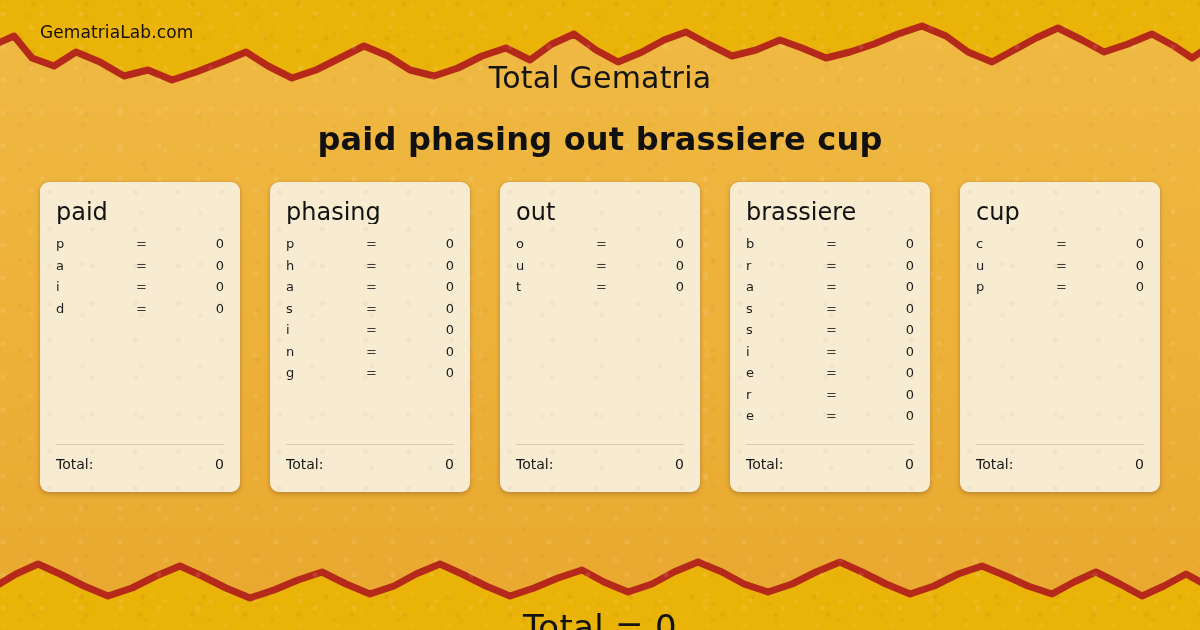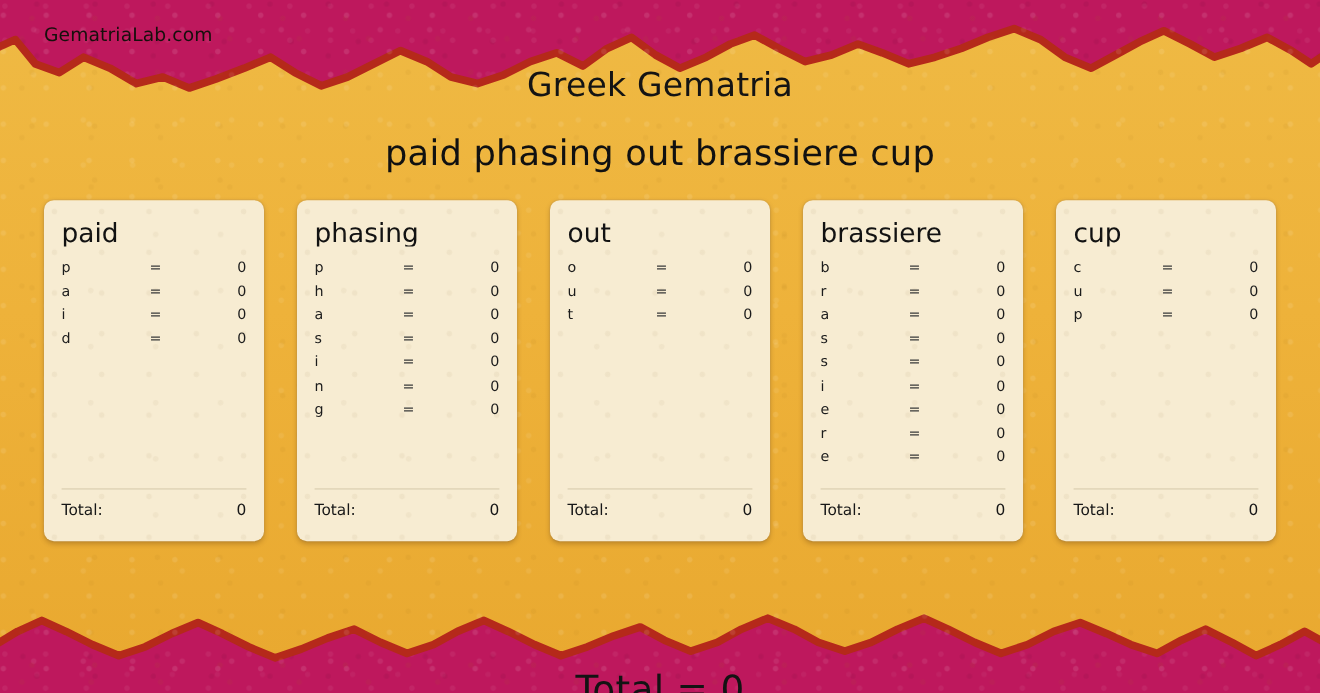--- a/index.html
+++ b/index.html
@@ -13,21 +13,21 @@
     overflow: hidden;
     font-family: "DejaVu Sans", "Liberation Sans", sans-serif;
     background: #c4471a;
   }
 
   #stage {
     position: relative;
     width: 1200px;
     height: 630px;
     overflow: hidden;
-    background-color: #be185d;
+    background-color: #eab308;
   }
 
   
   #stage::before {
     content: "";
     position: absolute;
     inset: 0;
     pointer-events: none;
     background-image:
       radial-gradient(circle at 12% 18%, rgba(255,255,255,.07) 0 2px, transparent 3px),
@@ -86,20 +86,21 @@
 
   #phrase {
     position: absolute;
     left: 0;
     right: 0;
     top: 120px;
     text-align: center;
     font-size: 32px;
     color: #111;
     letter-spacing: .2px;
+    font-weight: bold;
   }
 
   #grand-total {
     position: absolute;
     left: 0;
     right: 0;
     top: 607px;
     text-align: center;
     font-size: 34px;
     color: #131313;
@@ -229,21 +230,21 @@
     <div class="grain-yellow" style="background-image:
            radial-gradient(circle at 18% 42%, rgba(255,255,255,.10) 0 2px, transparent 3px),
            radial-gradient(circle at 58% 34%, rgba(160,110,20,.08) 0 2px, transparent 3px),
            radial-gradient(circle at 77% 66%, rgba(255,255,255,.08) 0 2px, transparent 3px),
            radial-gradient(circle at 38% 78%, rgba(160,110,20,.07) 0 2px, transparent 3px);
            background-size: 39px 33px, 57px 49px, 45px 41px, 63px 45px;"></div>
   </div>
 
   <div class="layer">
     <div id="brand">GematriaLab.com</div>
-    <div id="system-title">Greek Gematria</div>
+    <div id="system-title">Total Gematria</div>
     <div id="phrase">paid phasing out brassiere cup</div>
     <div id="grand-total">Total = 0</div>
   </div>
 
   <div id="cards">
       <div class="card">
       <div class="card-title">paid</div>
       <div class="rows">
 
       <div class="row">

